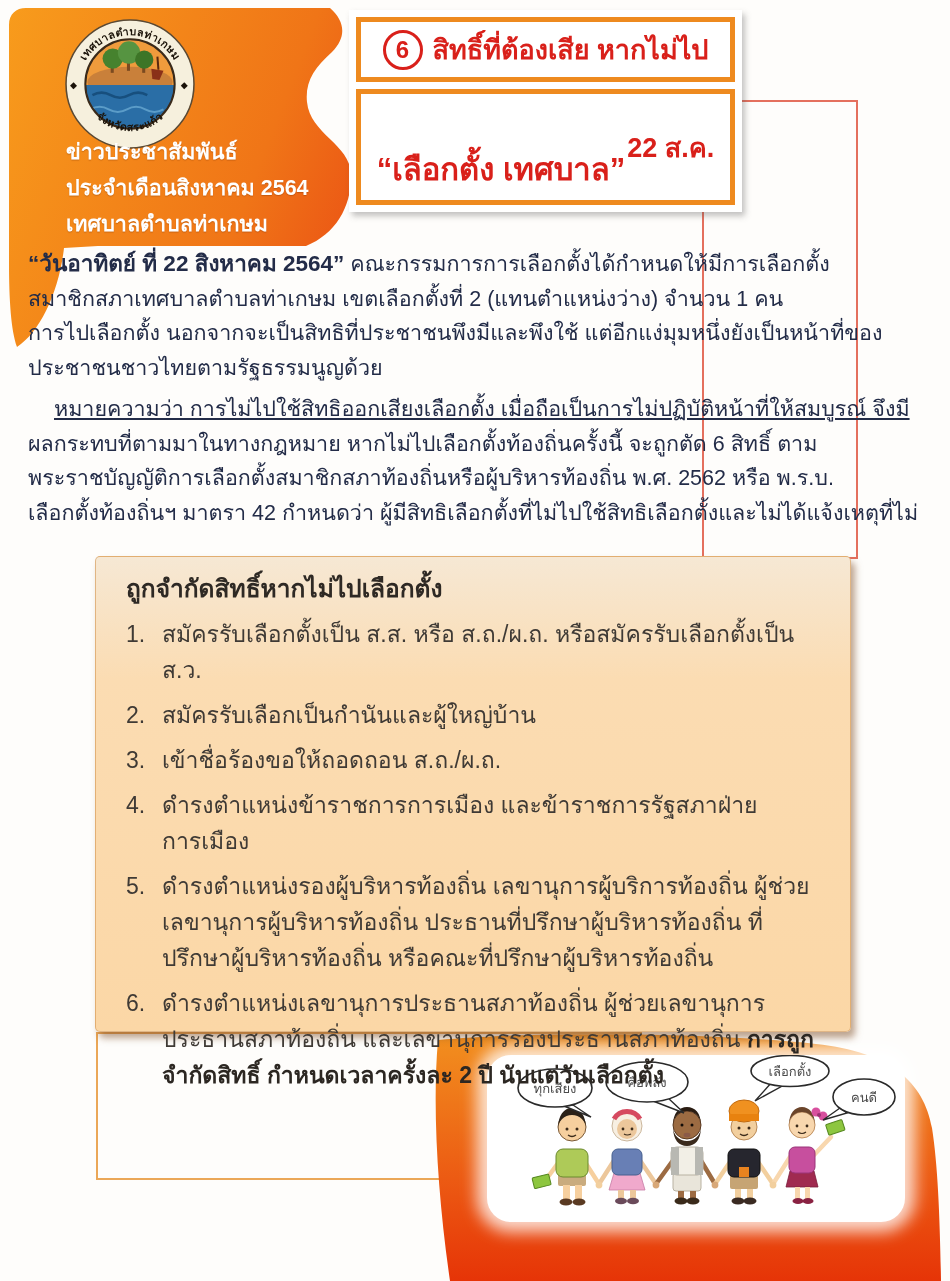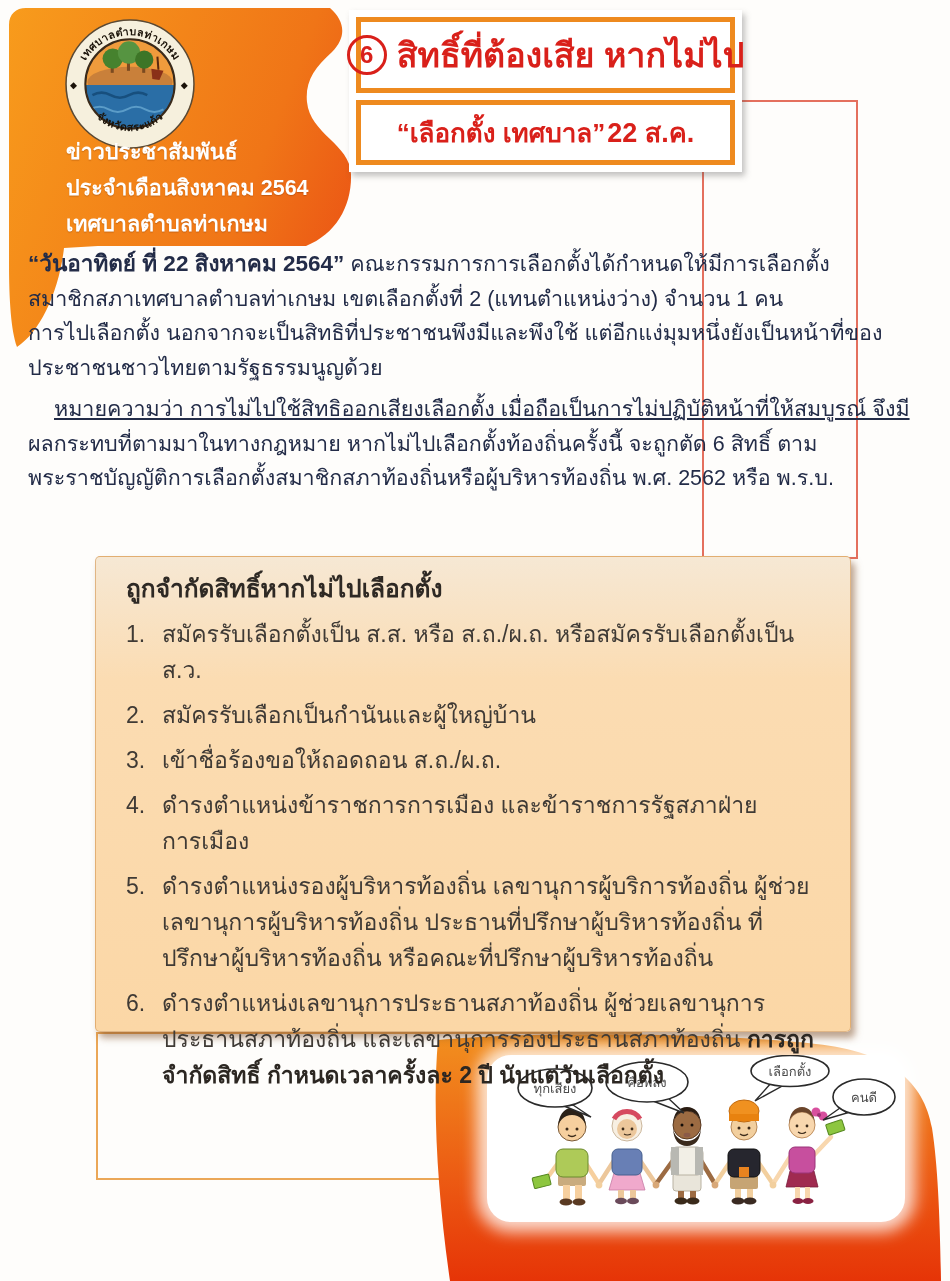--- a/index.html
+++ b/index.html
@@ -14,25 +14,25 @@
     font-size:21.5px;font-weight:bold;line-height:36px;text-shadow:0 1px 1px rgba(120,50,0,.35);margin-left:36px;}
   
   .red-outline{position:absolute;left:702px;top:100px;width:152px;height:455px;
     border:2px solid #e4705e;z-index:1;}
   
   .banner{position:absolute;left:349px;top:10px;width:393px;z-index:2;background:#ffffff;
     padding:7px;box-shadow:3px 4px 6px rgba(80,80,80,.35);box-sizing:border-box;}
   .banner-row{border:5px solid #ee8a1f;background:#ffffff;display:flex;align-items:center;
     justify-content:center;padding:6px 8px;color:#d9201a;font-weight:bold;}
   .banner-row.first{margin-bottom:7px;}
-  .banner-title{font-size:34px;white-space:nowrap;}
+  .banner-title{font-size:27px;white-space:nowrap;}
   .circled-num{display:inline-flex;align-items:center;justify-content:center;
     width:34px;height:34px;border:3px solid #d9201a;border-radius:50%;
     font-size:24px;margin-right:10px;flex:0 0 auto;}
-  .banner-sub{font-size:26px;white-space:nowrap;}
+  .banner-sub{font-size:31px;white-space:nowrap;margin-top:44px;}
   .banner-date{font-size:27px;margin-left:2px;white-space:nowrap;}
   
   .body-text{position:absolute;left:28px;top:247px;width:900px;z-index:1;
     color:#232c48;font-size:21.5px;line-height:34.5px;}
   .body-text .ln{white-space:nowrap;}
   .lead{font-weight:bold;font-size:22.5px;}
   .indent{padding-left:26px;text-decoration:underline;}
   .para2{margin-top:7px;}
   
   .rights-box{position:absolute;left:95px;top:556px;width:756px;height:476px;z-index:3;
@@ -140,20 +140,21 @@
       <span class="lead">“วันอาทิตย์ ที่ 22  สิงหาคม 2564”</span>
       <span>คณะกรรมการการเลือกตั้งได้กำหนดให้มีการเลือกตั้ง</span>
     </div>
     <div class="ln">สมาชิกสภาเทศบาลตำบลท่าเกษม เขตเลือกตั้งที่ 2 (แทนตำแหน่งว่าง) จำนวน 1 คน</div>
     <div class="ln">การไปเลือกตั้ง นอกจากจะเป็นสิทธิที่ประชาชนพึงมีและพึงใช้ แต่อีกแง่มุมหนึ่งยังเป็นหน้าที่ของ</div>
     <div class="ln">ประชาชนชาวไทยตามรัฐธรรมนูญด้วย</div>
     <div class="para2">
       <div class="ln indent">หมายความว่า การไม่ไปใช้สิทธิออกเสียงเลือกตั้ง เมื่อถือเป็นการไม่ปฏิบัติหน้าที่ให้สมบูรณ์ จึงมี</div>
       <div class="ln">ผลกระทบที่ตามมาในทางกฎหมาย หากไม่ไปเลือกตั้งท้องถิ่นครั้งนี้ จะถูกตัด 6 สิทธิ์ ตาม</div>
       <div class="ln">พระราชบัญญัติการเลือกตั้งสมาชิกสภาท้องถิ่นหรือผู้บริหารท้องถิ่น พ.ศ. 2562  หรือ พ.ร.บ.</div>
+      <div class="ln">เลือกตั้งท้องถิ่นฯ มาตรา 42 กำหนดว่า ผู้มีสิทธิเลือกตั้งที่ไม่ไปใช้สิทธิเลือกตั้งและไม่ได้แจ้งเหตุที่ไม่</div>
     </div>
   </div>
 
   <div class="rights-box">
     <div class="rights-title">ถูกจำกัดสิทธิ์หากไม่ไปเลือกตั้ง</div>
     <div class="r-item">
       <span class="r-num">1.</span>
       <span class="r-text">สมัครรับเลือกตั้งเป็น ส.ส. หรือ ส.ถ./ผ.ถ. หรือสมัครรับเลือกตั้งเป็น ส.ว.</span>
     </div>
     <div class="r-item">

